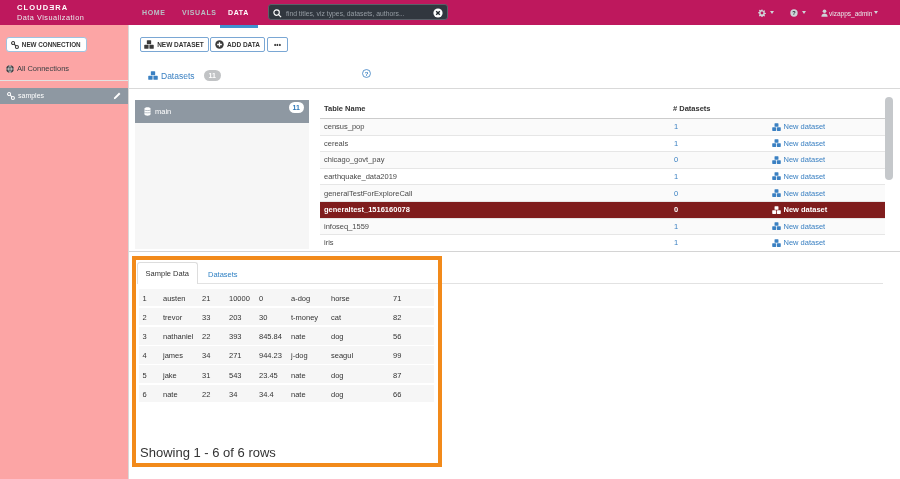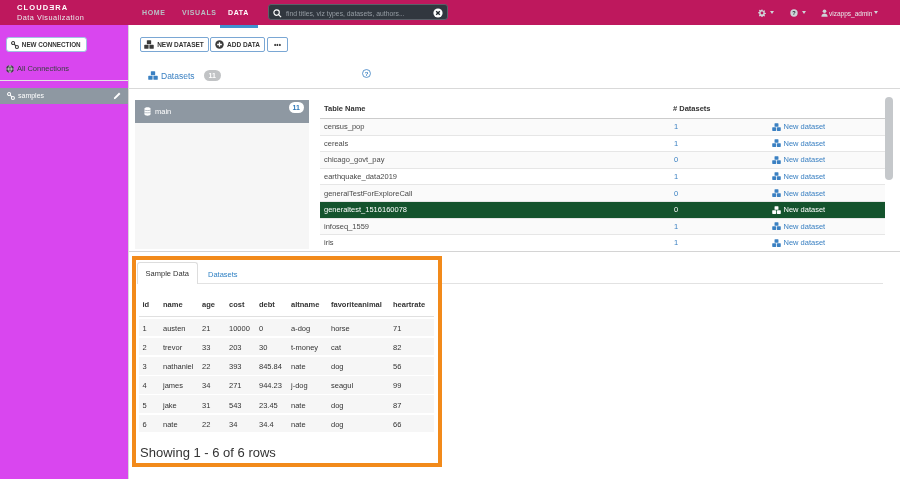--- a/index.html
+++ b/index.html
@@ -13,21 +13,21 @@
 .navmenu span { position:absolute; top:9px; font-size:7px; font-weight:bold; letter-spacing:0.6px; color:#b9c0c6; }
 .navmenu .act { color:#fff; }
 .searchbox { position:absolute; left:268px; top:4px; width:180px; height:16px; background:#31373f; border:1px solid #5a6169; border-radius:3px; }
 .searchbox .ph { position:absolute; left:17px; top:4.5px; font-size:6.8px; color:#969da4; }
 .data-underline { position:absolute; left:220px; top:25px; width:38px; height:3px; background:#3f93d2; z-index:6; }
 .caret { display:inline-block; width:0; height:0; border-left:2.5px solid transparent; border-right:2.5px solid transparent; border-top:3px solid #cfd4d8; vertical-align:middle; }
 .navright { position:absolute; top:0; left:0; width:900px; height:25px; }
 .usertext { position:absolute; top:9.5px; left:829px; font-size:6.5px; color:#e8eaec; }
 
 
-.sidebar { position:absolute; left:0; top:25px; width:129px; height:454px; background:#d946ef; border-right:1px solid #d9d9d9; }
+.sidebar { position:absolute; left:0; top:25px; width:129px; height:454px; background:#fca5a5; border-right:1px solid #d9d9d9; }
 .btn-newconn { position:absolute; left:5.5px; top:12px; width:81px; height:15px; border:1px solid #9fc3e0; border-radius:3px; background:#fff; font-size:6.3px; font-weight:bold; color:#333; display:flex; align-items:center; justify-content:center; gap:2.5px; }
 .allconn { position:absolute; left:6px; top:39px; font-size:7.5px; color:#3c4043; display:flex; align-items:center; gap:3px; }
 .side-div { position:absolute; left:0; top:55px; width:128px; border-top:1px solid #e2e2e2; }
 .samples-row { position:absolute; left:0; top:63px; width:128px; height:15.5px; background:#8e98a2; color:#fff; font-size:7px; display:flex; align-items:center; }
 
 
 .main { position:absolute; left:129px; top:25px; width:771px; height:454px; background:#fff; }
 .topbtn { position:absolute; top:11.5px; height:15.5px; border:1px solid #7aa7d4; border-radius:2px; background:#fff; font-size:6.5px; font-weight:bold; color:#333; display:flex; align-items:center; justify-content:center; gap:3px; }
 
 
@@ -40,21 +40,21 @@
 .leftpanel { position:absolute; left:6px; top:75px; width:174px; height:148.5px; background:#f6f6f6; }
 .leftpanel-head { height:23px; background:#8e98a2; color:#fff; font-size:7px; display:flex; align-items:center; position:relative; }
 .lp-badge { position:absolute; right:5px; top:1.5px; background:#fff; color:#2e78b8; font-size:7px; font-weight:bold; border-radius:6.5px; padding:2px 4px; }
 .dtable { position:absolute; left:191px; top:75px; width:565px; }
 .dtable-head { height:19px; border-bottom:1px solid #ccc; position:relative; font-size:7.5px; font-weight:bold; color:#333; }
 .drow { height:16.6px; border-bottom:1px solid #e6e6e6; position:relative; font-size:7.5px; color:#4a4a4a; }
 .drow .nm { position:absolute; left:4px; top:3.2px; }
 .drow .num { position:absolute; left:354px; top:3.2px; color:#3a80c2; }
 .drow .nd { position:absolute; left:452px; top:0; height:15.6px; color:#3a80c2; display:flex; align-items:center; gap:2.5px; }
 .drow.odd { background:#fafafa; }
-.drow.sel { background:#14532d; color:#fff; }
+.drow.sel { background:#7f1d1d; color:#fff;font-weight:bold; }
 .drow.sel .num, .drow.sel .nd { color:#fff; }
 .scrollthumb { position:absolute; left:756px; top:72px; width:8px; height:83px; background:#c5c8cb; border-radius:4px; }
 .sect-div { position:absolute; left:0; top:226px; width:771px; border-top:1px solid #d4d4d4; }
 
 
 .tabline2 { position:absolute; left:8px; top:258px; width:746px; border-top:1px solid #e2e2e2; }
 .orangebox { position:absolute; left:3px; top:231px; width:309.5px; height:210.5px; border:4px solid #f28a1a; z-index:5; }
 .stab-active { position:absolute; left:8px; top:236.5px; width:60.5px; height:22px; background:#fff; border:1px solid #ddd; border-bottom:none; border-radius:3px 3px 0 0; font-size:7.5px; color:#333; text-align:center; line-height:21px; z-index:2; }
 .stab2 { position:absolute; left:79px; top:244.5px; font-size:7.5px; color:#3182c4; }
 .stable { position:absolute; left:10px; top:262px; width:295px; font-size:7.5px; color:#333; }
@@ -304,30 +304,20 @@
         </span>
       </div>
   </div>
   <div class="scrollthumb"></div>
   <div class="sect-div"></div>
 
   <div class="tabline2"></div>
   <div class="stab-active">Sample Data</div>
   <div class="stab2">Datasets</div>
   <div class="stable">
-    <div class="shead">
-        <span class="c0">id</span>
-        <span class="c1">name</span>
-        <span class="c2">age</span>
-        <span class="c3">cost</span>
-        <span class="c4">debt</span>
-        <span class="c5">altname</span>
-        <span class="c6">favoriteanimal</span>
-        <span class="c7">heartrate</span>
-      </div>
     <div class="srow">
         <span class="c0">1</span>
         <span class="c1">austen</span>
         <span class="c2">21</span>
         <span class="c3">10000</span>
         <span class="c4">0</span>
         <span class="c5">a-dog</span>
         <span class="c6">horse</span>
         <span class="c7">71</span>
       </div>

